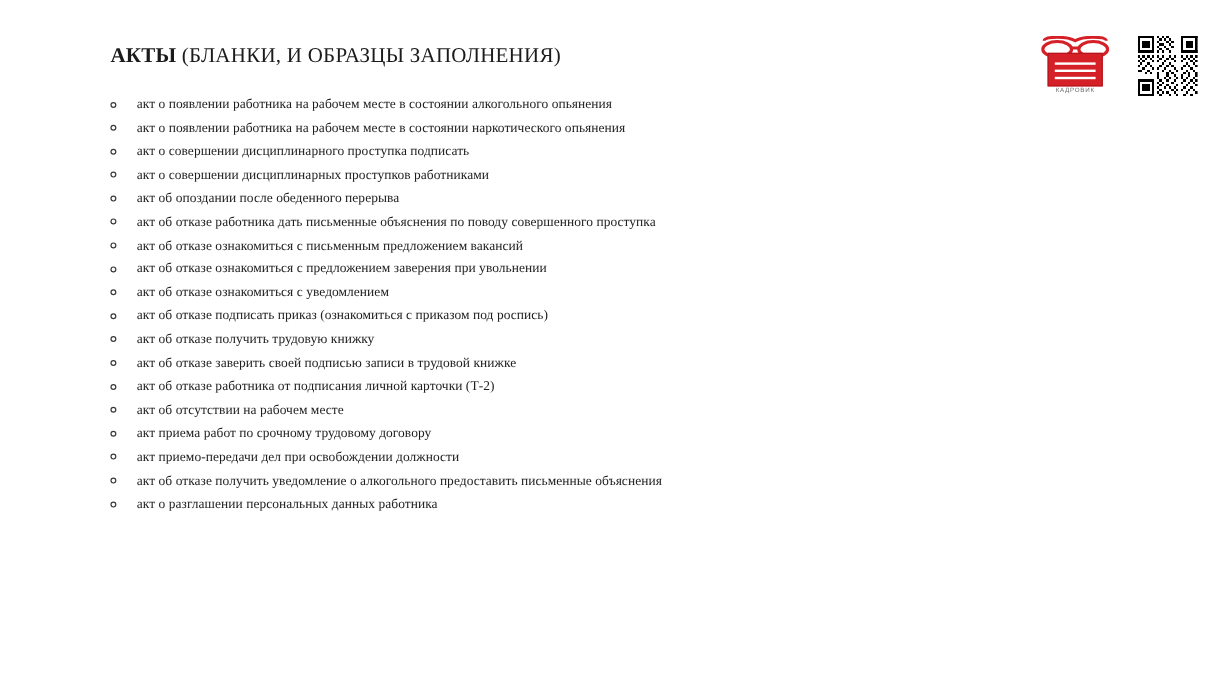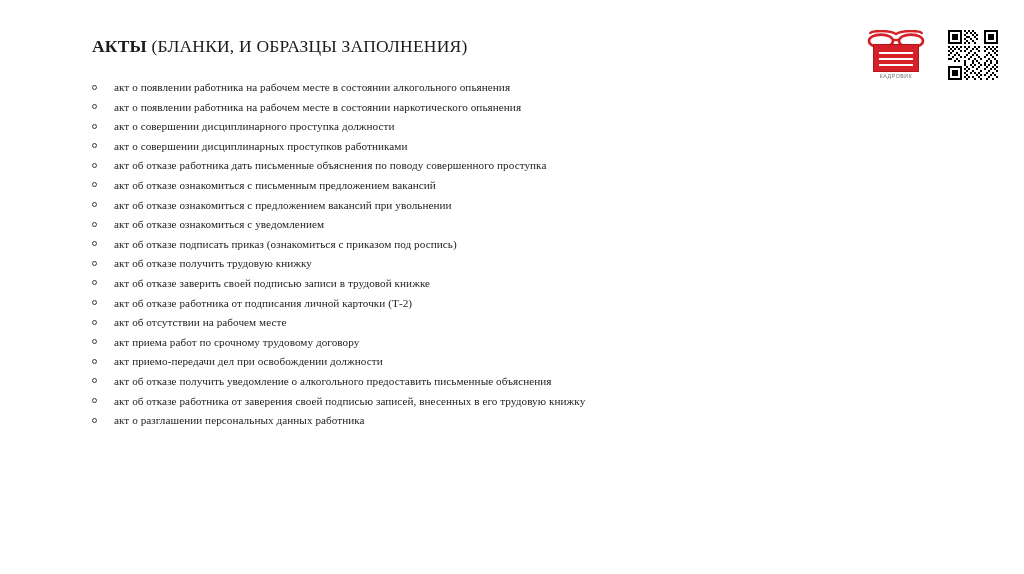--- a/index.html
+++ b/index.html
@@ -314,37 +314,41 @@
       <li>
         <span class="marker"></span>
         <span class="txt">акт о появлении работника на рабочем месте в состоянии алкогольного опьянения</span>
       </li>
       <li>
         <span class="marker"></span>
         <span class="txt">акт о появлении работника на рабочем месте в состоянии наркотического опьянения</span>
       </li>
       <li>
         <span class="marker"></span>
-        <span class="txt">акт о совершении дисциплинарного проступка должности</span>
+        <span class="txt">акт о совершении дисциплинарного проступка подписать</span>
       </li>
       <li>
         <span class="marker"></span>
         <span class="txt">акт о совершении дисциплинарных проступков работниками</span>
       </li>
       <li>
         <span class="marker"></span>
+        <span class="txt">акт об опоздании после обеденного перерыва</span>
+      </li>
+      <li>
+        <span class="marker"></span>
         <span class="txt">акт об отказе работника дать письменные объяснения по поводу совершенного проступка</span>
       </li>
       <li>
         <span class="marker"></span>
         <span class="txt">акт об отказе ознакомиться с письменным предложением вакансий</span>
       </li>
       <li>
         <span class="marker"></span>
-        <span class="txt">акт об отказе ознакомиться с предложением вакансий при увольнении</span>
+        <span class="txt">акт об отказе ознакомиться с предложением заверения при увольнении</span>
       </li>
       <li>
         <span class="marker"></span>
         <span class="txt">акт об отказе ознакомиться с уведомлением</span>
       </li>
       <li>
         <span class="marker"></span>
         <span class="txt">акт об отказе подписать приказ (ознакомиться с приказом под роспись)</span>
       </li>
       <li>
@@ -370,21 +374,17 @@
       <li>
         <span class="marker"></span>
         <span class="txt">акт приемо-передачи дел при освобождении должности</span>
       </li>
       <li>
         <span class="marker"></span>
         <span class="txt">акт об отказе получить уведомление о алкогольного предоставить письменные объяснения</span>
       </li>
       <li>
         <span class="marker"></span>
-        <span class="txt">акт об отказе работника от заверения своей подписью записей, внесенных в его трудовую книжку</span>
-      </li>
-      <li>
-        <span class="marker"></span>
         <span class="txt">акт о разглашении персональных данных работника</span>
       </li>
     </ul>
 
 </div>
 
 </body></html>

